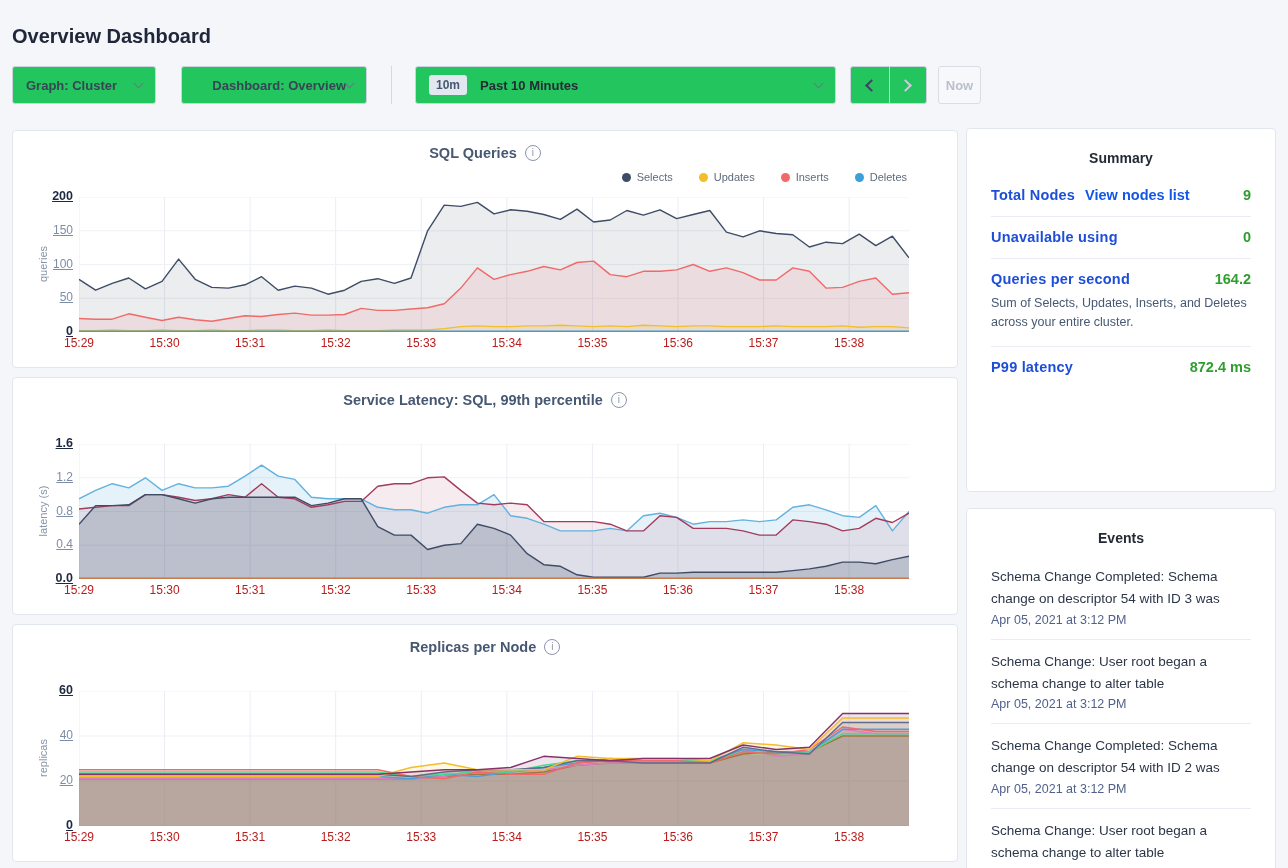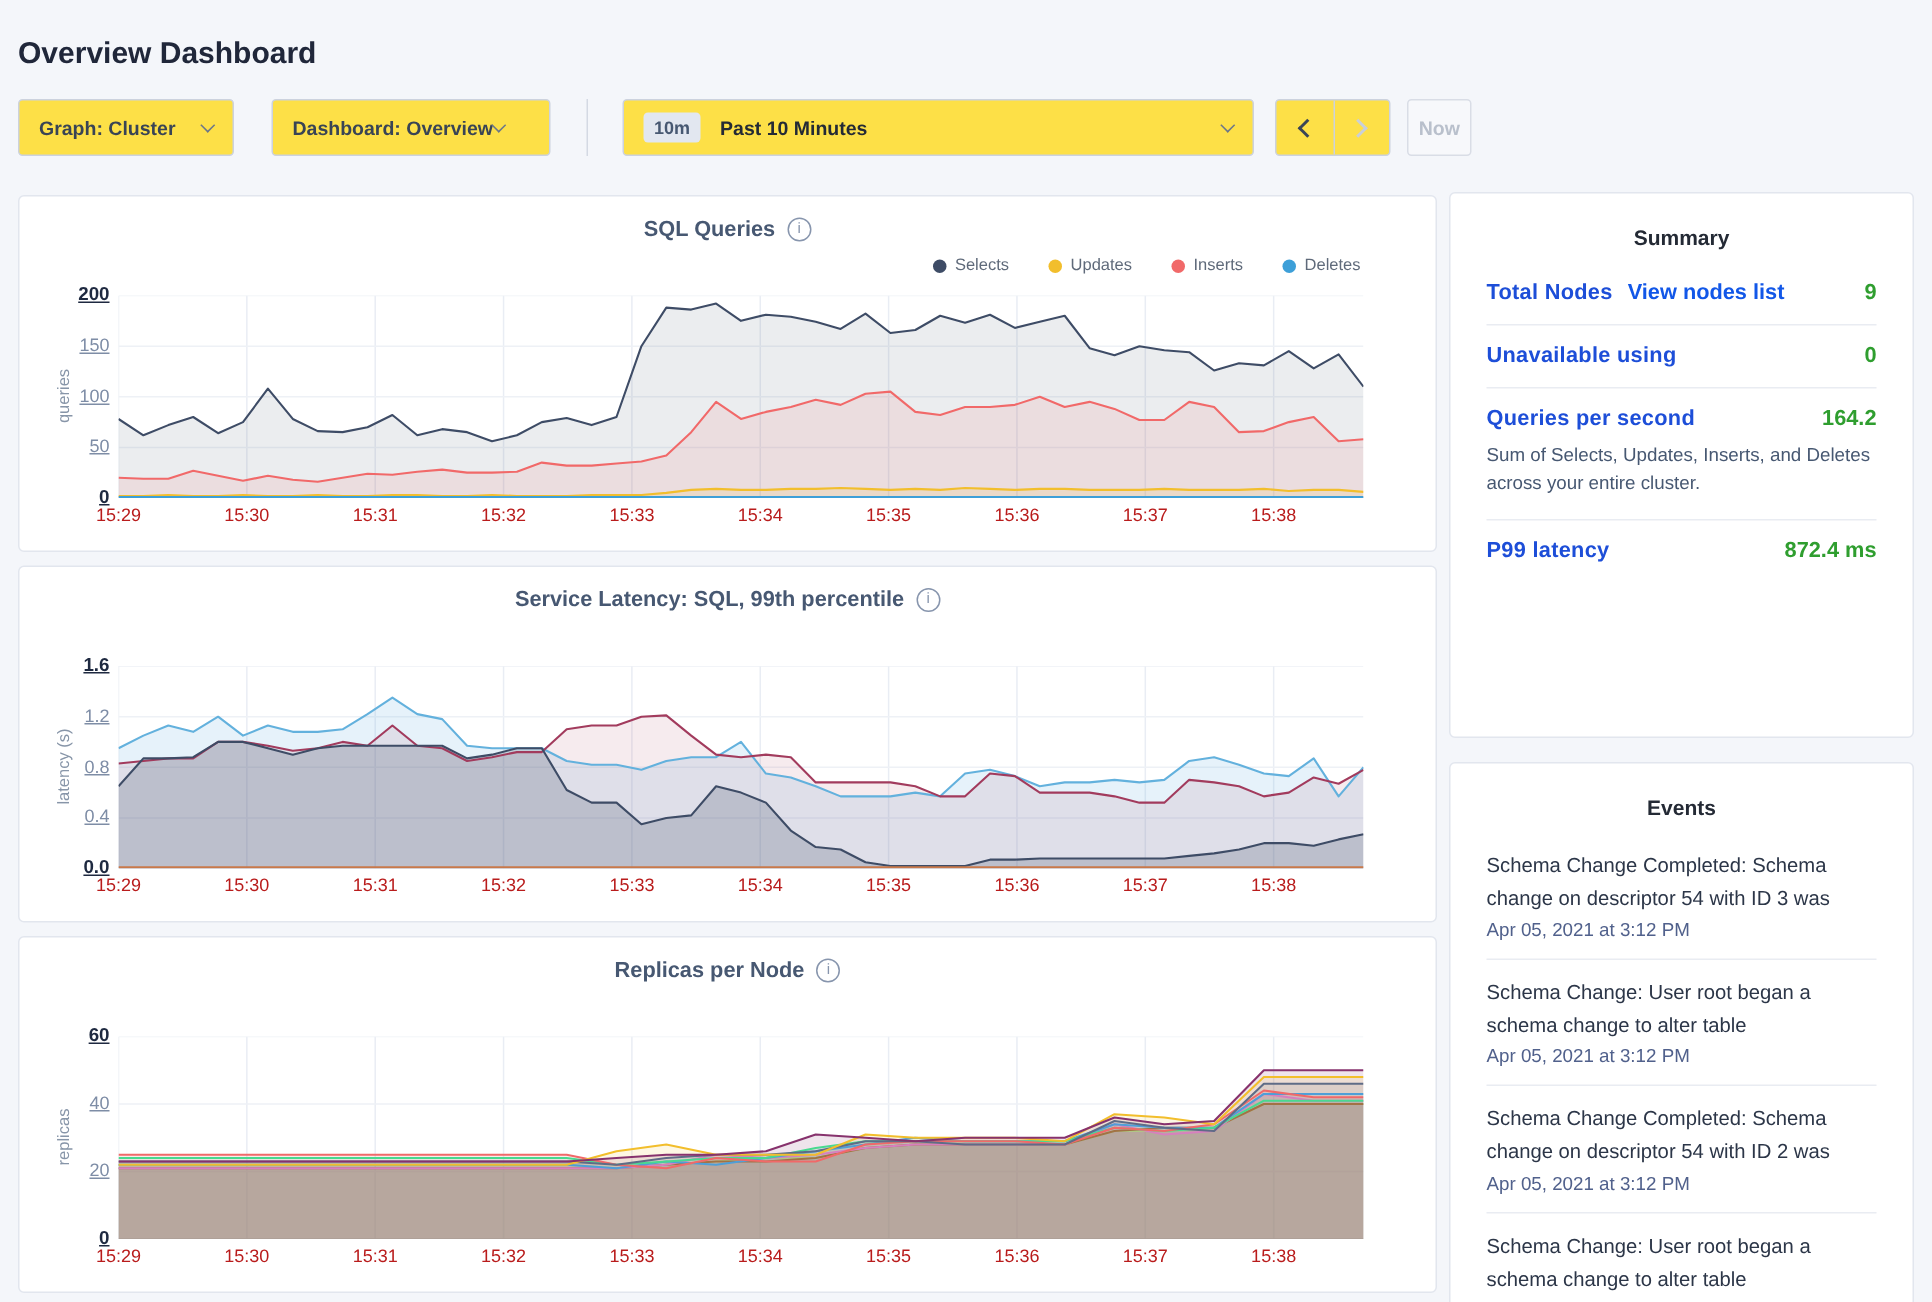--- a/index.html
+++ b/index.html
@@ -4,24 +4,24 @@
 <style>
   * { box-sizing: border-box; }
   html,body { margin:0; padding:0; }
   body {
     width:1288px; height:868px; overflow:hidden; position:relative;
     background:#f4f6fa; font-family:"Liberation Sans", sans-serif; color:#242a35;
   }
   .page-title { position:absolute; left:12px; top:12px; font-size:20px; font-weight:600; color:#20273a; }
 
   
-  .tb-box { position:absolute; top:66px; height:38px; background:#fde047; border:1px solid #ccd2de;
+  .tb-box { position:absolute; top:66px; height:38px; background:#22c55e; border:1px solid #ccd2de;
             border-radius:3px; display:flex; align-items:center; font-size:13px; font-weight:700; color:#394455; }
   .dd-graph { left:12px; width:144px; padding:0 13px; justify-content:space-between; cursor:pointer; }
-  .dd-dash  { left:181px; width:186px; padding:0 13px; justify-content:flex-start; cursor:pointer; }
+  .dd-dash  { left:181px; width:186px; padding:0 13px; justify-content:flex-end; cursor:pointer; }
   .tb-divider { position:absolute; left:391px; top:66px; width:1px; height:38px; background:#d4d9e3; }
   .time-picker { left:415px; width:421px; padding:0 13px; cursor:pointer; }
   .time-badge { background:#e2e7f0; border-radius:3px; padding:3px 7px; font-size:12px; font-weight:700; color:#475872; margin-right:13px; }
   .time-label { font-weight:700; color:#242a35; }
   .chev { width:7px; height:7px; border-right:1.6px solid #6b7689; border-bottom:1.6px solid #6b7689;
           transform:rotate(45deg); margin-top:-4px; flex:none; }
   .time-picker .chev { margin-left:auto; }
   .nav-arrows { left:850px; width:77px; padding:0; }
   .nav-cell { width:38px; height:100%; display:flex; align-items:center; justify-content:center; cursor:pointer; }
   .nav-cell + .nav-cell { border-left:1px solid #ccd2de; }

